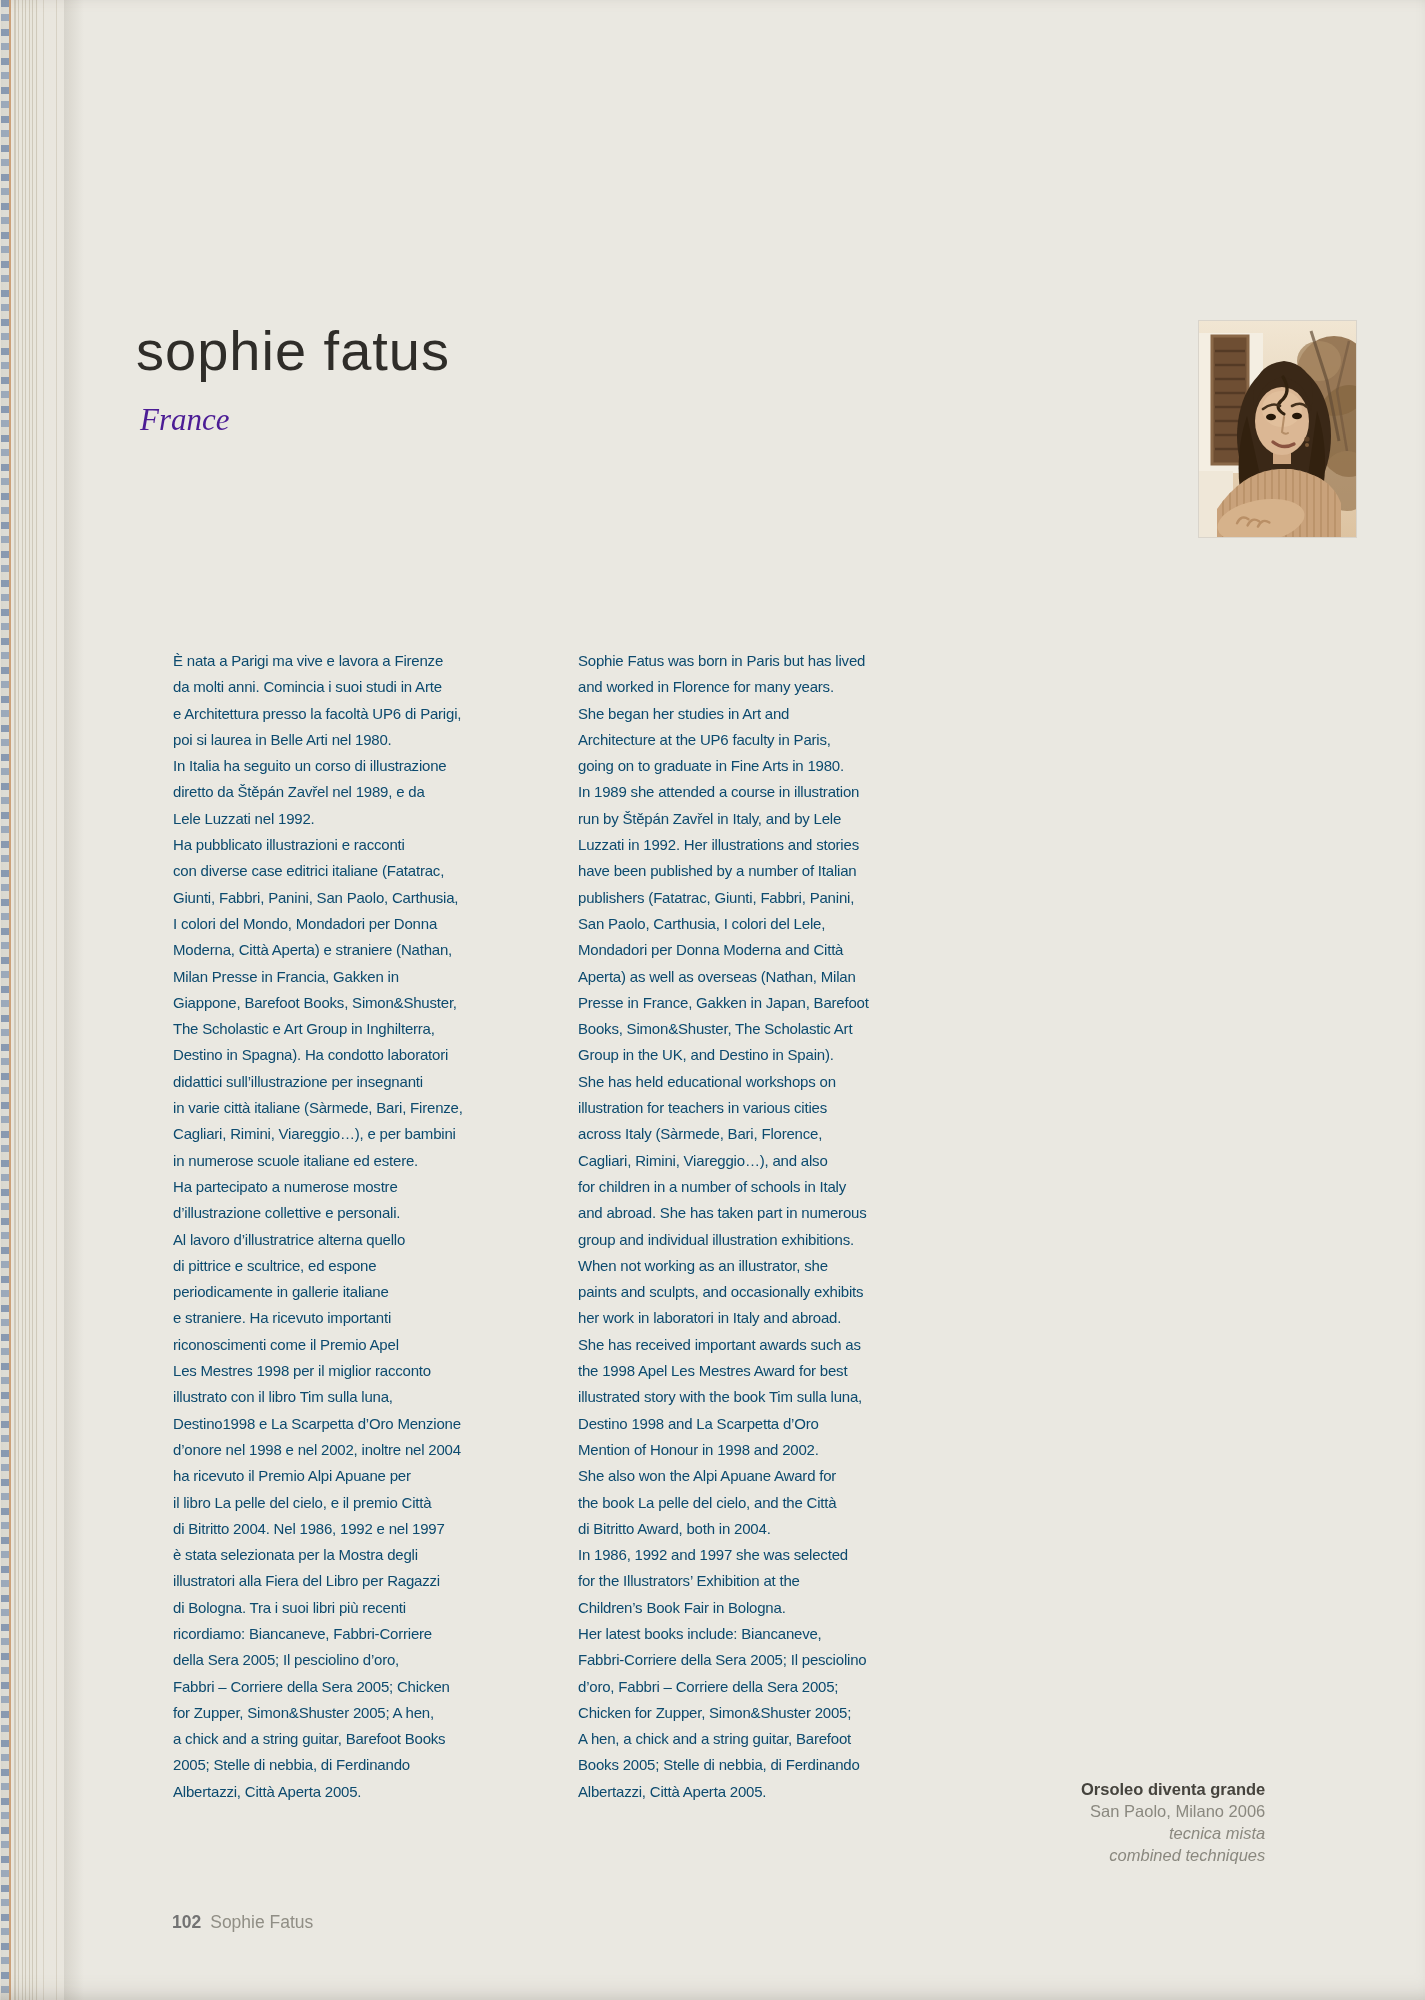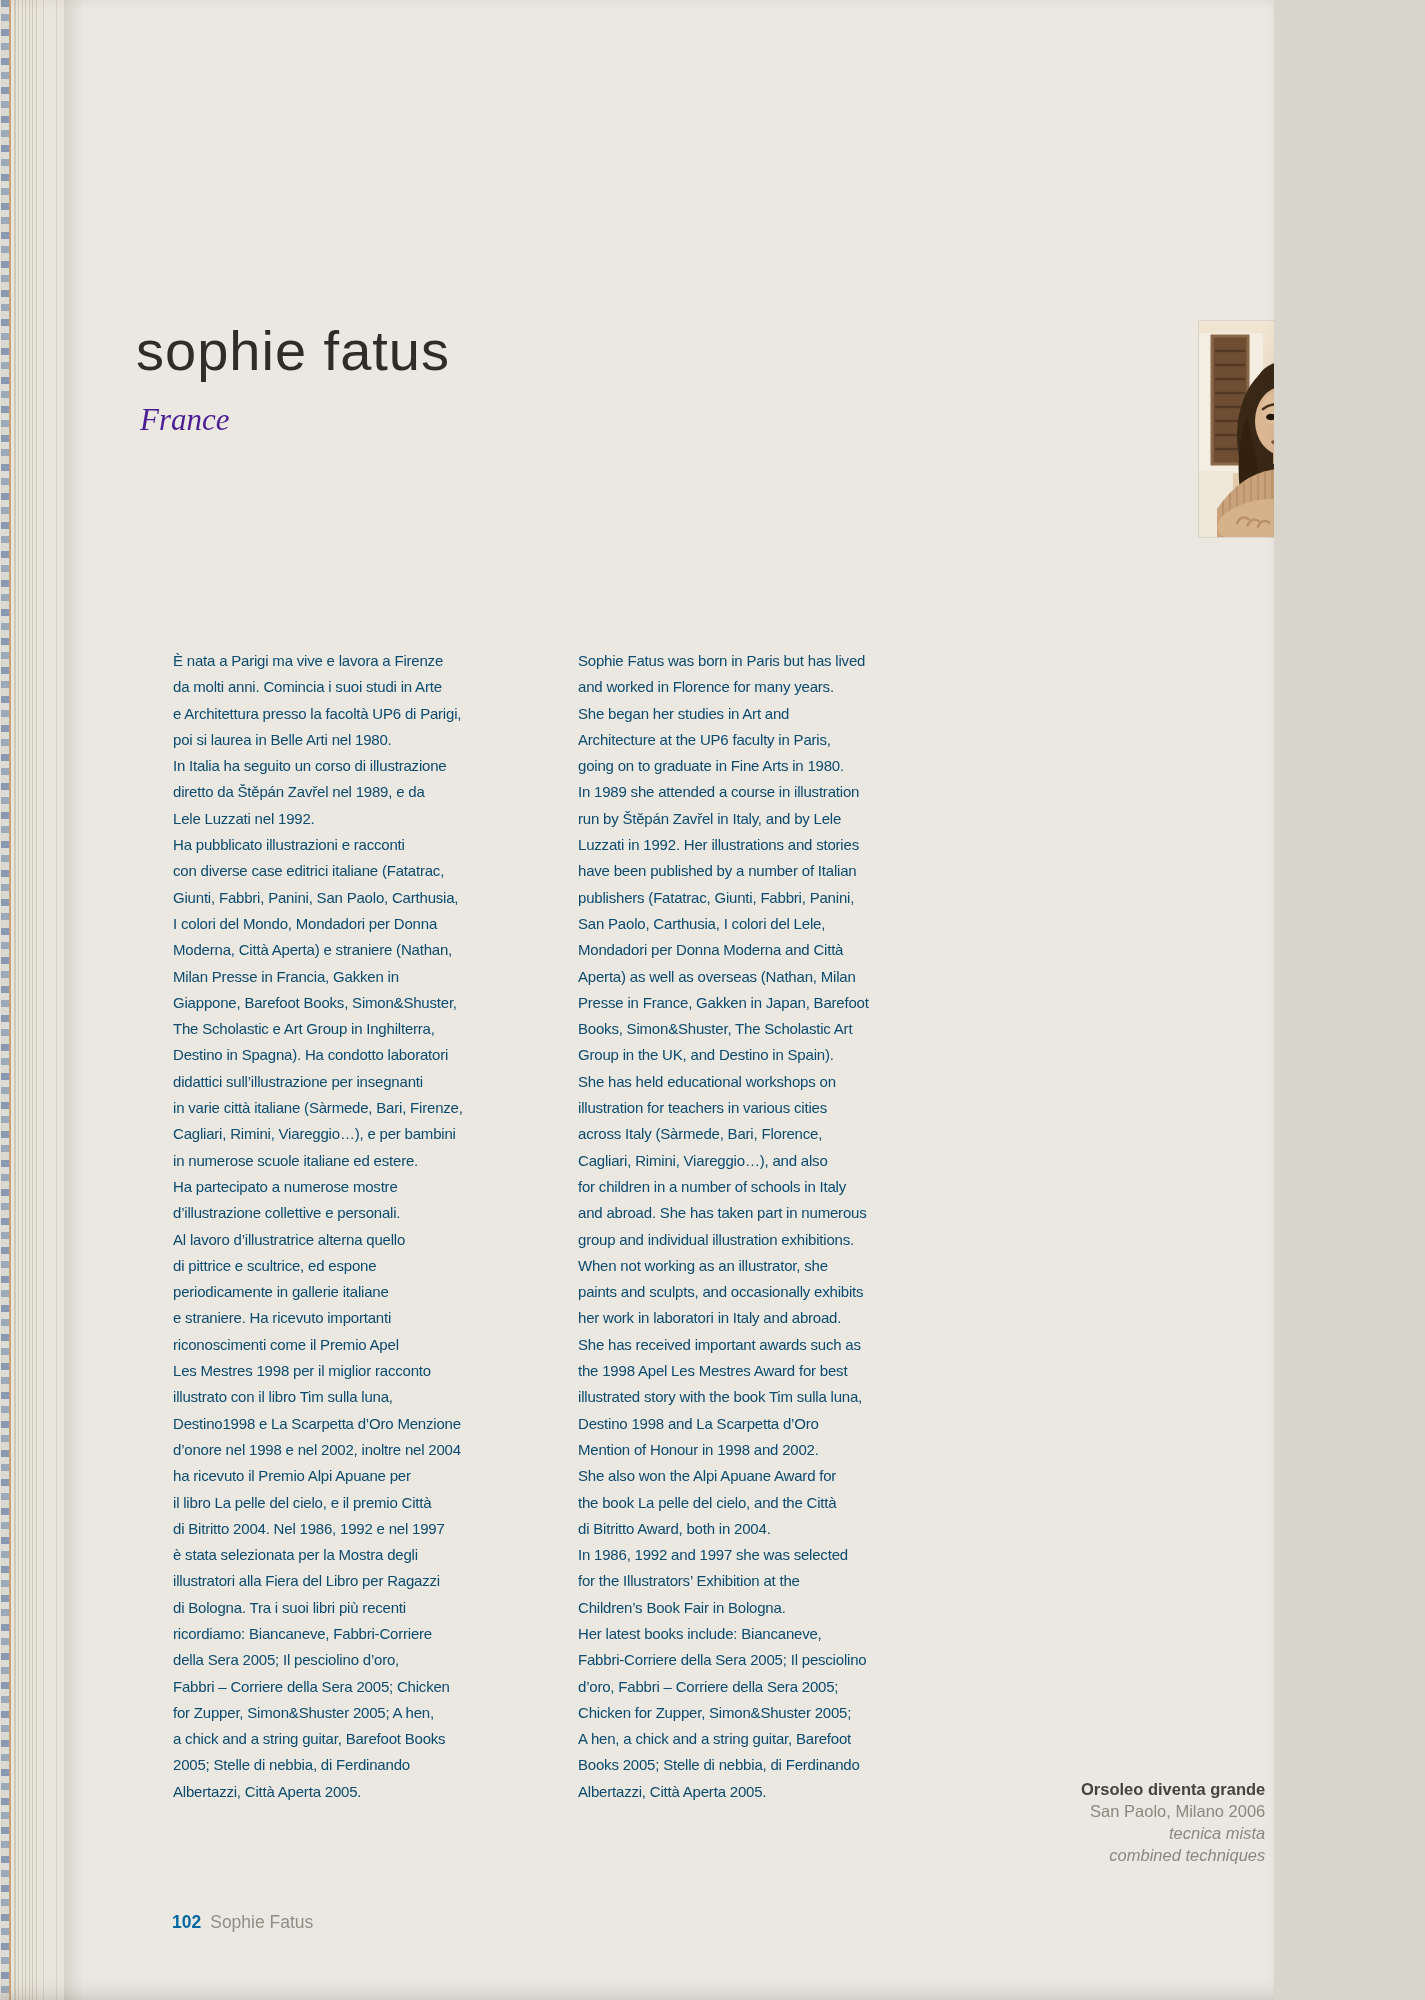--- a/index.html
+++ b/index.html
@@ -1,19 +1,19 @@
 <!DOCTYPE html>
 <html><head>
 <meta charset="utf-8">
 <title>sophie fatus — book page</title>
 <style>
   html,body { margin:0; padding:0; background:#d8d5cd; }
   .page {
     position:relative;
-    width:1274px; height:2000px;
+    width:1425px; height:2000px;
     background:#eae8e1;
     overflow:hidden;
     font-family:"Liberation Sans", sans-serif;
   }
   .page::after {
     content:""; position:absolute; inset:0; pointer-events:none;
     box-shadow: inset 0 -16px 22px -16px rgba(110,105,95,.38),
                 inset 0 10px 14px -12px rgba(150,145,135,.25);
   }
 
@@ -56,21 +56,21 @@
 
   
   .caption { position:absolute; left:1081px; top:1778px;
              font-size:16.5px; line-height:22px;text-align:right; }
   .cap-title { color:#45433d; font-weight:bold; white-space:nowrap; }
   .cap-line  { color:#8a887f; white-space:nowrap; }
   .cap-line.it { font-style:italic; }
 
   
   .footer { position:absolute; left:172px; top:1912px; font-size:17.5px; }
-  .pagenum { color:#0369a1; font-weight:bold; }
+  .pagenum { color:#737373; font-weight:bold; }
   .foot-name { color:#908e85; margin-left:9px; }
 </style>
 </head>
 <body>
 
 <div class="page">
 
   <div class="binding">
     <div class="stitch"></div>
     <div class="accent-line"></div>

